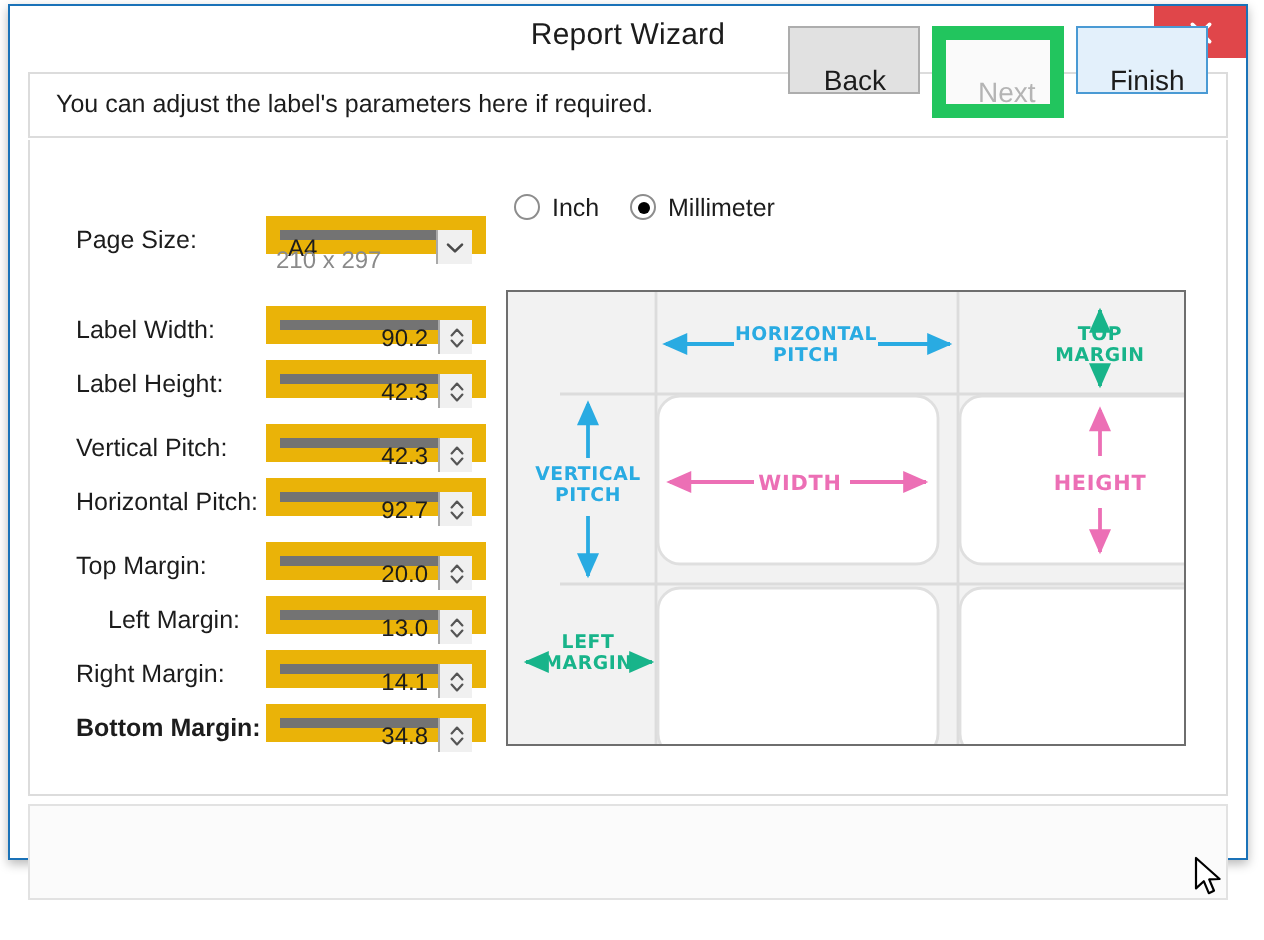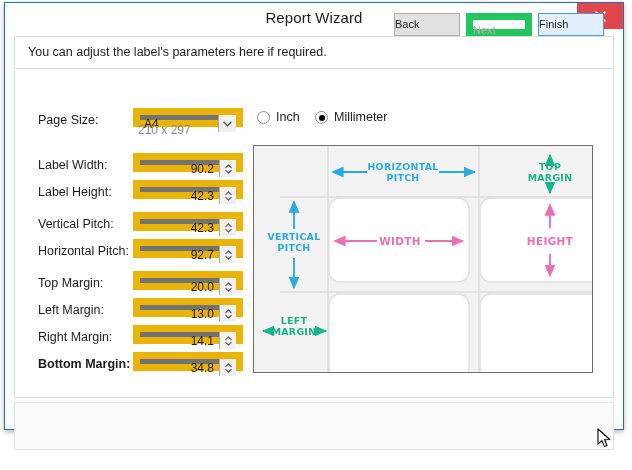--- a/index.html
+++ b/index.html
@@ -82,26 +82,26 @@
     width: 600px; height: 48px;
     border: 1px solid #e2e2e2;
     background: #fbfbfb;
     box-sizing: border-box;
   }
   .footer-btn {
     position: absolute;
     top: 10px;
     width: 66px; height: 23px;
     font-family: "Liberation Sans", sans-serif;
-    font-size: 11px;
+    font-size: 14px;
     box-sizing: border-box;
     cursor: pointer;
-    padding: 0;
+    padding: 16px;
     line-height: 21px;
-    text-align: left;
+    text-align: right;
   }
   #btn-back {
     left: 389px;
     background: #e1e1e1;
     border: 1px solid #adadad;
     color: #1c1c1c;
   }
   #btn-next {
     left: 461px;
     background: #fafafa;
@@ -170,21 +170,21 @@
     cursor: pointer;
   }
   #page-size-sub {
     position: absolute;
     left: 133px; top: 120px;
     font-size: 12px;
     color: #8a8a8a;
   }
 
   
-  .radio-group { position: absolute; top: 107px; display: flex; align-items: flex-end; cursor: pointer; }
+  .radio-group { position: absolute; top: 94px; display: flex; align-items: flex-start; cursor: pointer; }
   .radio-outer {
     width: 13px; height: 13px; border-radius: 50%;
     border: 1px solid #8d8d8d; background: #ffffff;
     display: flex; align-items: center; justify-content: center;
     box-sizing: border-box;
   }
   .radio-dot { width: 6px; height: 6px; border-radius: 50%; background: #000000; }
   .radio-label { margin-left: 6px; font-size: 12.5px; color: #1c1c1c; }
 
   
@@ -241,21 +241,21 @@
         <span class="radio-dot"></span>
       </span>
     <span class="radio-label">Millimeter</span>
   </div>
 
   <div class="form-label" style="left:33px; top:155px;">Label Width:</div>
   <div class="form-label" style="left:33px; top:182px;">Label Height:</div>
   <div class="form-label" style="left:33px; top:214px;">Vertical Pitch:</div>
   <div class="form-label" style="left:33px; top:241px;">Horizontal Pitch:</div>
   <div class="form-label" style="left:33px; top:273px;">Top Margin:</div>
-  <div class="form-label" style="left:33px; top:300px;">Left Margin:</div>
+  <div class="form-label" style="left:49px; top:300px;">Left Margin:</div>
   <div class="form-label" style="left:33px; top:327px;">Right Margin:</div>
   <div class="form-label" style="left:33px; top:354px;font-weight:bold;">Bottom Margin:</div>
 
   <div class="field-box" style="top:150px;">
     <span class="field-value">90.2</span>
     <span class="spin-btn">
       <svg width="9" height="12" viewBox="0 0 9 12">
           <path d="M1.8 4.7 L4.5 1.8 L7.2 4.7" stroke="#555" stroke-width="1.1" fill="none" stroke-linecap="round" stroke-linejoin="round"></path>
           <path d="M1.8 7.3 L4.5 10.2 L7.2 7.3" stroke="#555" stroke-width="1.1" fill="none" stroke-linecap="round" stroke-linejoin="round"></path>
         </svg>

